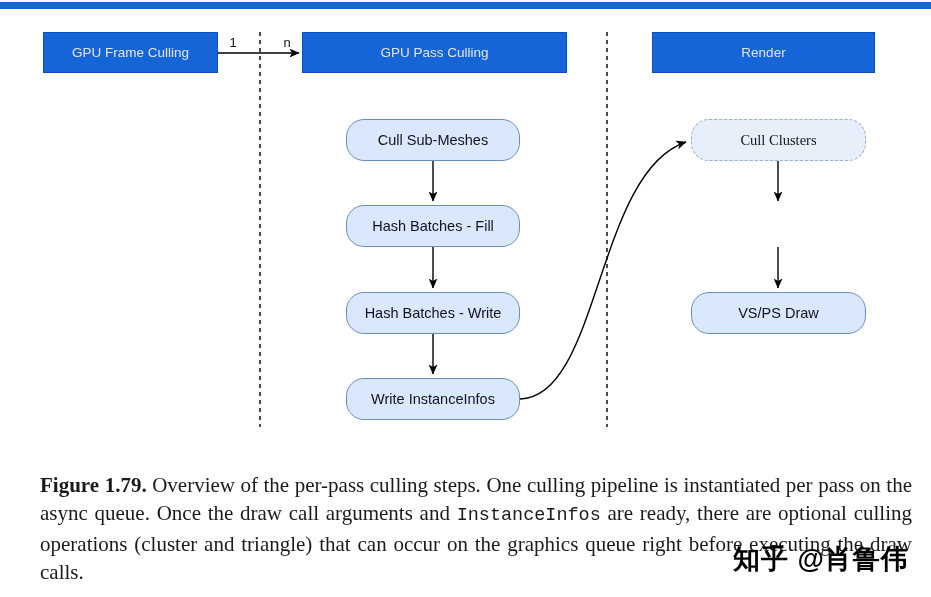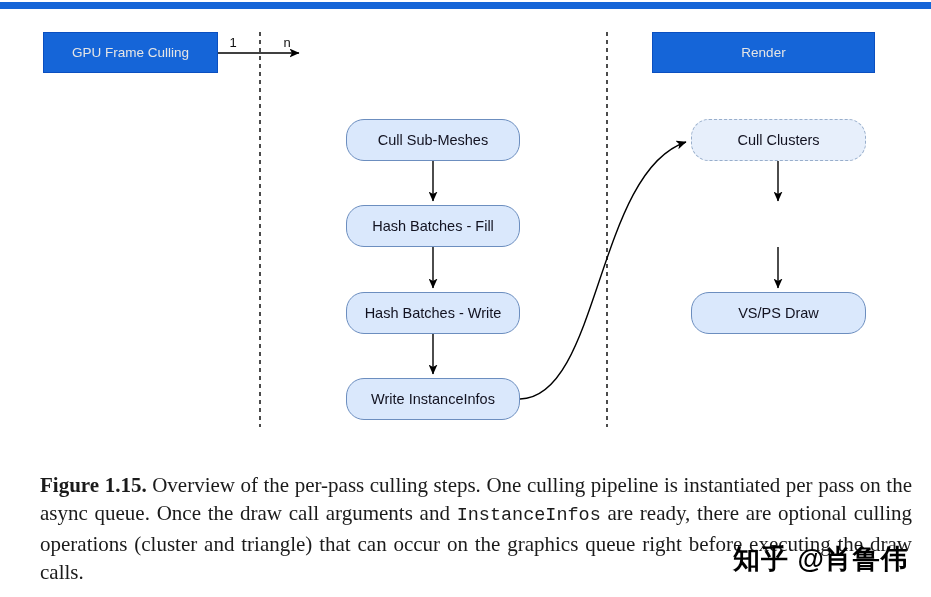--- a/index.html
+++ b/index.html
@@ -36,21 +36,21 @@
     color:#e5e5e5;font-size:13.5px;
   }
   .step{
     position:absolute;width:174px;height:42px;
     box-sizing:border-box;border-radius:18px;
     display:flex;align-items:center;justify-content:center;
     color:#121220;font-size:14.5px;
     background:#dae8fc;border:1px solid #6c8ebf;
   }
   .step.dashed{
-    background:#e7effb;border:1.6px dashed #98aecb;
+    background:#e7effb;border:1.6px dashed #98aecb;font-family:Liberation Serif, serif;
   }
   .caption{
     position:absolute;left:40px;top:450px;width:872px;
     font-family:"Liberation Serif",serif;
     font-size:21px;line-height:28px;color:#1b1b1b;
     text-align:justify;
   }
   .caption .figlabel{font-weight:bold;}
   .caption .mono{
     font-family:"Liberation Mono",monospace;
@@ -88,29 +88,30 @@
     <line class="solid" x1="433" y1="247" x2="433" y2="288" marker-end="url(#ah)"></line>
     <line class="solid" x1="433" y1="334" x2="433" y2="374" marker-end="url(#ah)"></line>
 
     <line class="solid" x1="778" y1="161" x2="778" y2="201" marker-end="url(#ah)"></line>
     <line class="solid" x1="778" y1="247" x2="778" y2="288" marker-end="url(#ah)"></line>
 
     <path class="solid" d="M520,399 C600,397 596,172 686,142" marker-end="url(#ah)"></path>
   </svg>
 
   <div class="hdr" style="left:43px;top:32px;width:175px;">GPU Frame Culling</div>
+  <div class="hdr" style="left:302px;top:32px;width:265px;">GPU Pass Culling</div>
   <div class="hdr" style="left:652px;top:32px;width:223px;">Render</div>
 
   <div class="step" style="left:346px;top:119px;">Cull Sub-Meshes</div>
   <div class="step" style="left:346px;top:205px;">Hash Batches - Fill</div>
   <div class="step" style="left:346px;top:292px;">Hash Batches - Write</div>
   <div class="step" style="left:346px;top:378px;">Write InstanceInfos</div>
 
   <div class="step dashed" style="left:691px;top:119px;width:175px;">Cull Clusters</div>
   <div class="step" style="left:691px;top:292px;width:175px;">VS/PS Draw</div>
 
   <p class="caption">
-    <span class="figlabel">Figure 1.15.</span><span> Overview of the per-pass culling steps. One culling pipeline is instantiated per pass on the async queue. Once the draw call arguments and </span><span class="mono">InstanceInfos</span><span> are ready, there are optional culling operations (cluster and triangle) that can occur on the graphics queue right before executing the draw calls.</span>
+    <span class="figlabel">Figure 1.79.</span><span> Overview of the per-pass culling steps. One culling pipeline is instantiated per pass on the async queue. Once the draw call arguments and </span><span class="mono">InstanceInfos</span><span> are ready, there are optional culling operations (cluster and triangle) that can occur on the graphics queue right before executing the draw calls.</span>
   </p>
 
   <div class="watermark">知乎 @肖鲁伟</div>
 
 </div>
 
 </body></html>

